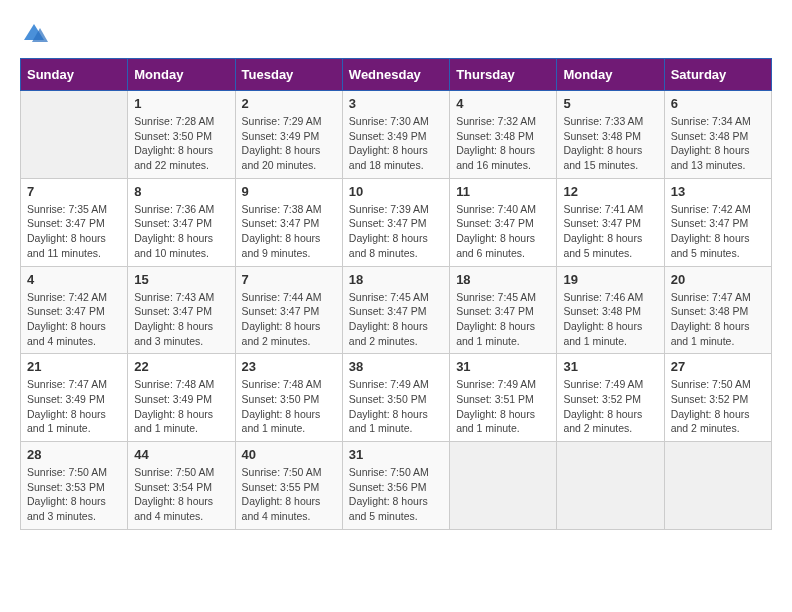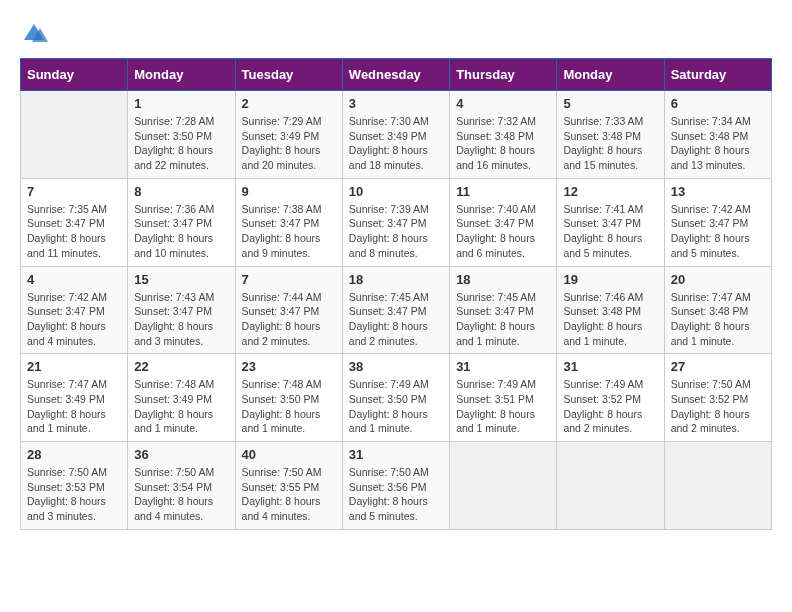--- a/index.html
+++ b/index.html
@@ -245,21 +245,21 @@
           <span class="day-number">27</span>
           <div class="day-info">Sunrise: 7:50 AM<br>Sunset: 3:52 PM<br>Daylight: 8 hours and 2 minutes.</div>
         </td>
       </tr>
       <tr>
         <td>
           <span class="day-number">28</span>
           <div class="day-info">Sunrise: 7:50 AM<br>Sunset: 3:53 PM<br>Daylight: 8 hours and 3 minutes.</div>
         </td>
         <td>
-          <span class="day-number">36</span>
+          <span class="day-number">44</span>
           <div class="day-info">Sunrise: 7:50 AM<br>Sunset: 3:54 PM<br>Daylight: 8 hours and 4 minutes.</div>
         </td>
         <td>
           <span class="day-number">40</span>
           <div class="day-info">Sunrise: 7:50 AM<br>Sunset: 3:55 PM<br>Daylight: 8 hours and 4 minutes.</div>
         </td>
         <td>
           <span class="day-number">31</span>
           <div class="day-info">Sunrise: 7:50 AM<br>Sunset: 3:56 PM<br>Daylight: 8 hours and 5 minutes.</div>
         </td>

